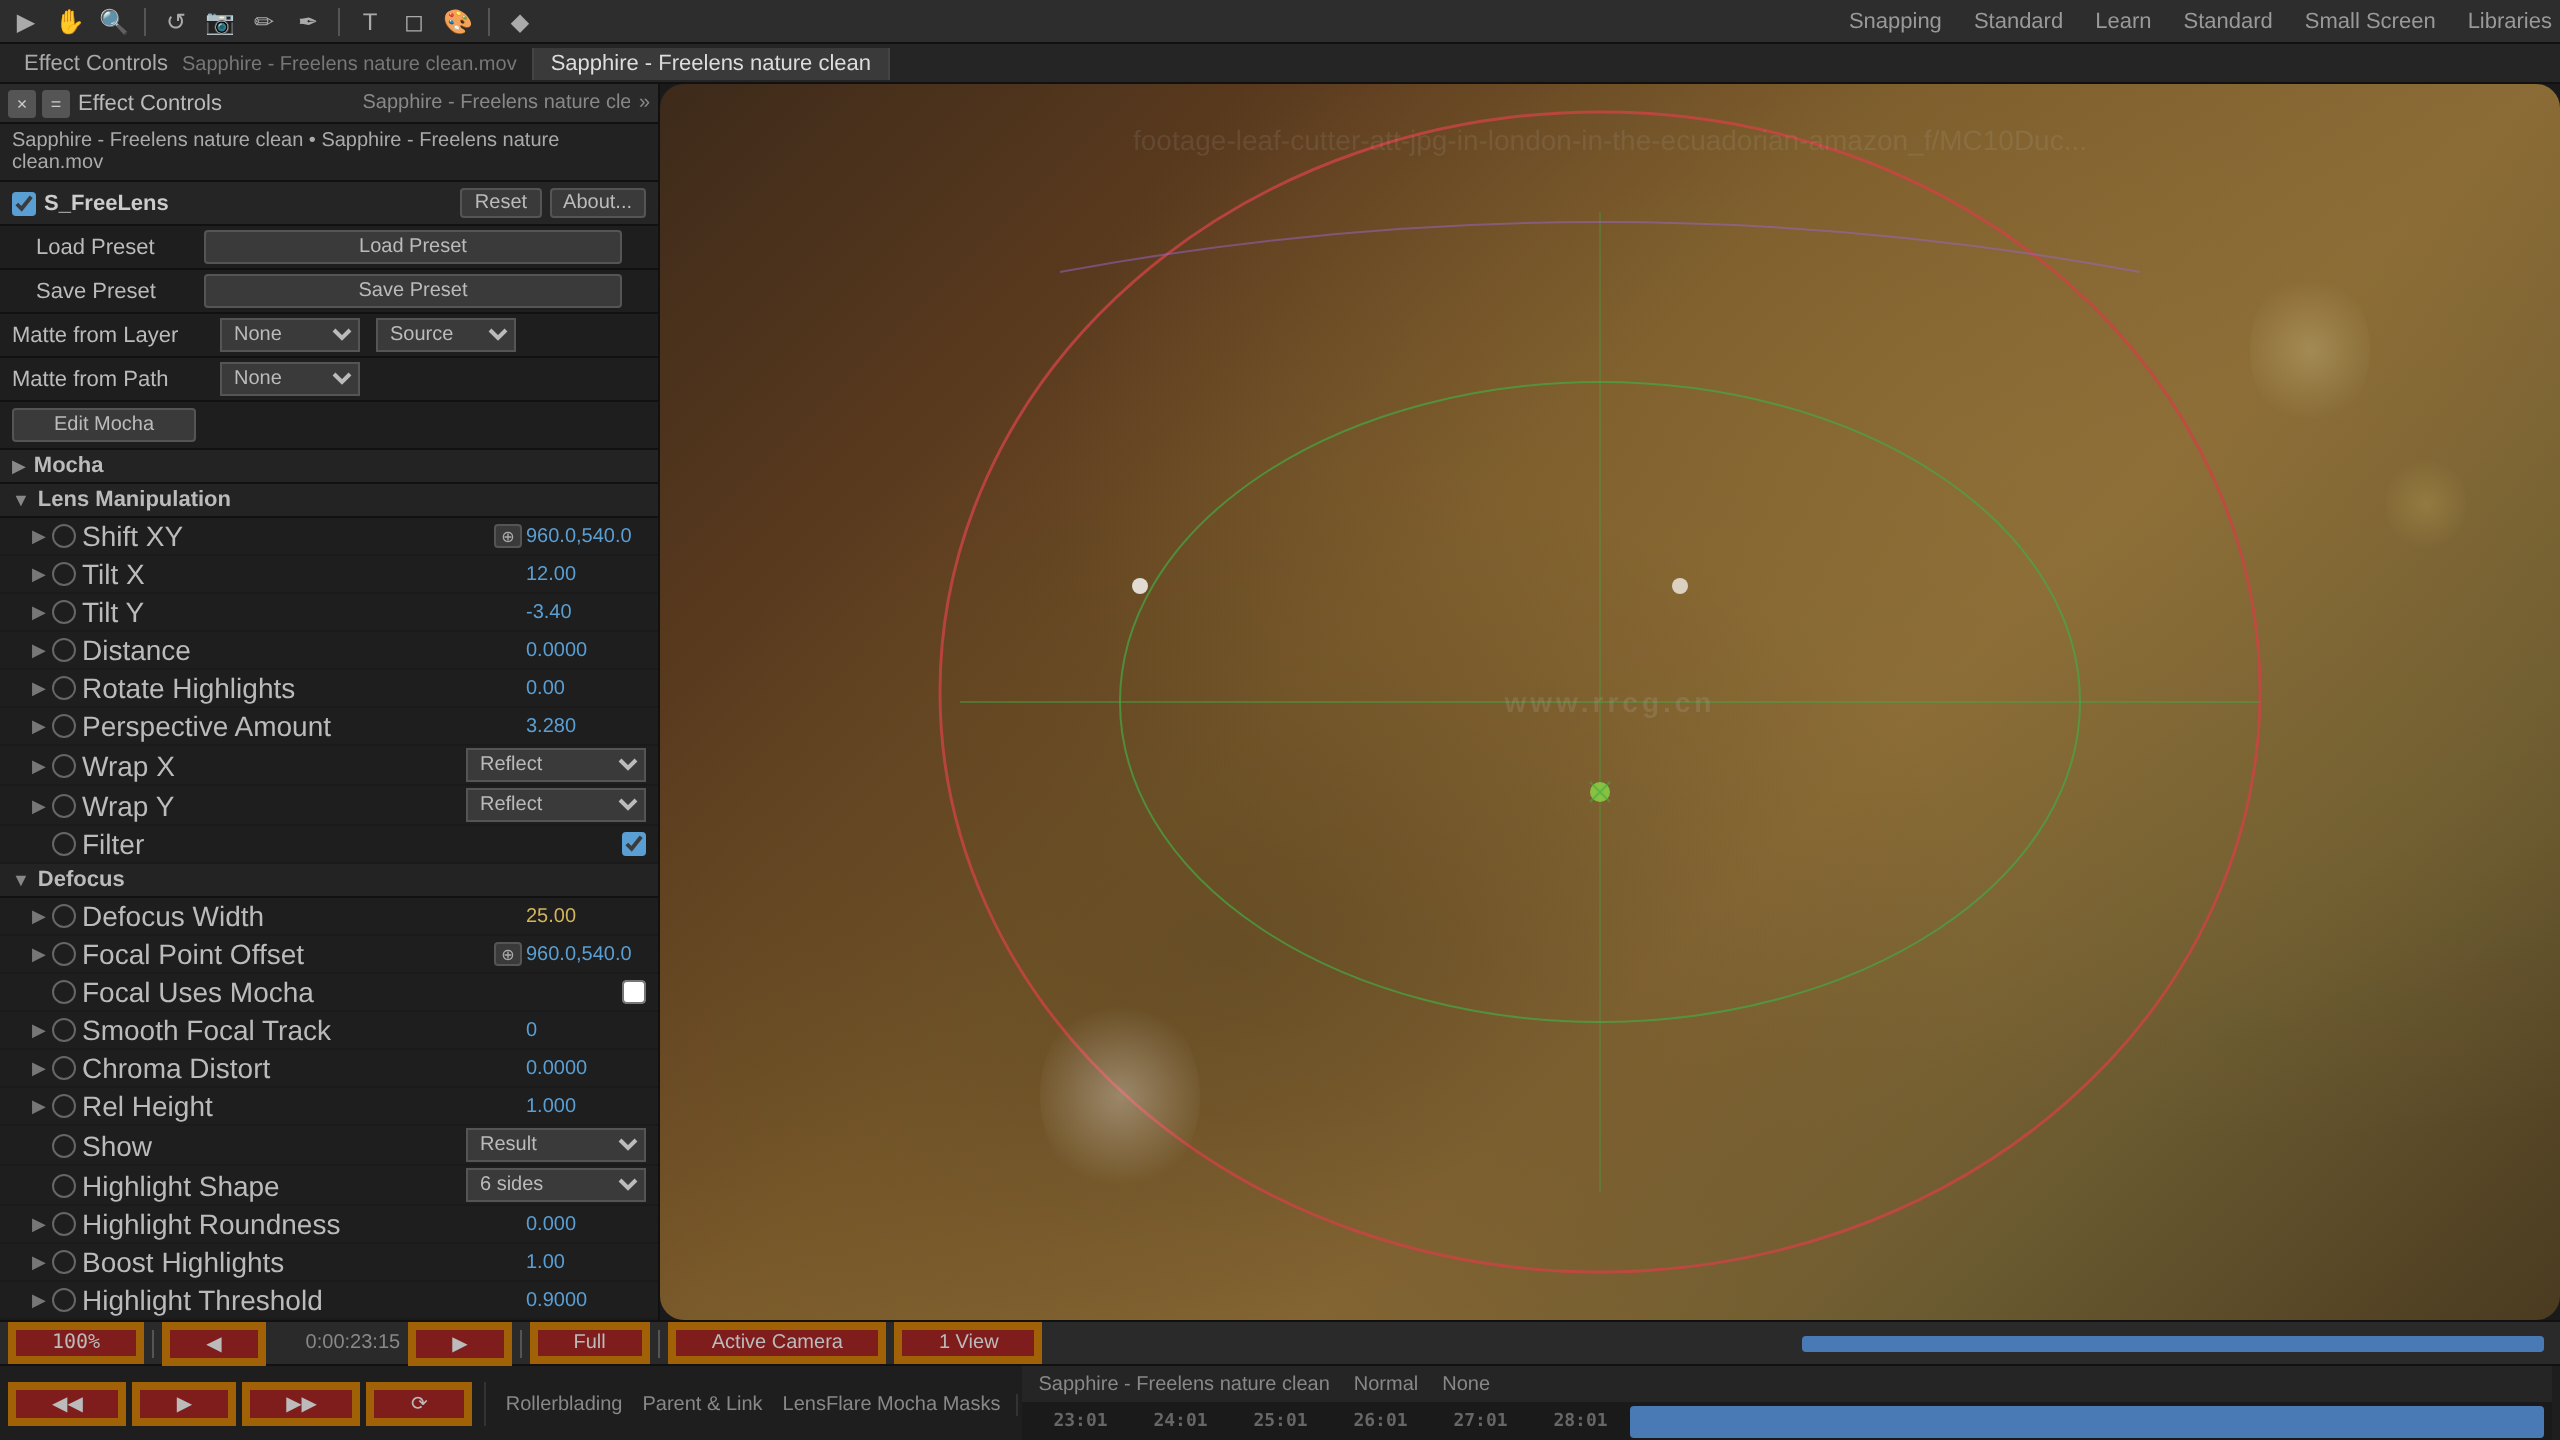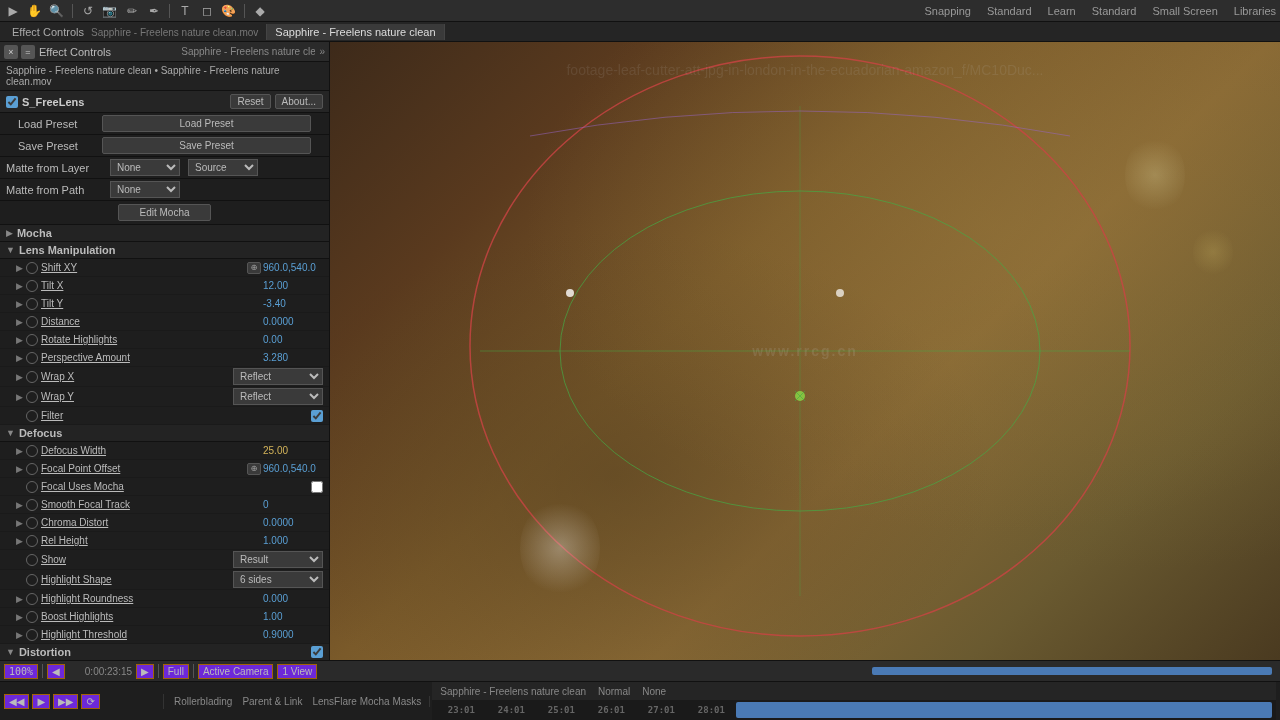--- a/index.html
+++ b/index.html
@@ -188,21 +188,20 @@
       font-size: 10px;
       padding: 1px 2px;
       cursor: pointer;
       width: 70px;
     }
 
     
     .mocha-row {
       display: flex;
       align-items: center;
-      justify-content: center;
       padding: 3px 6px;
       border-bottom: 1px solid #111;
     }
     .mocha-btn {
       background: #3a3a3a;
       border: 1px solid #555;
       color: #bbb;
       font-size: 10px;
       padding: 2px 20px;
       cursor: pointer;
@@ -232,26 +231,25 @@
     }
     .param-expand { width: 10px; color: #777; font-size: 9px; cursor: pointer; }
     .param-icon {
       width: 12px; height: 12px;
       border: 1px solid #666;
       border-radius: 50%;
       margin-right: 3px;
       flex-shrink: 0;
     }
     .param-name {
-      font-size: 10px;
+      font-size: 14px;
       color: #bbb;
       flex: 1;
       white-space: nowrap;
       overflow: hidden;
-      text-decoration: underline;
     }
     .param-value {
       font-size: 10px;
       color: #5a9fd4;
       min-width: 60px;
       text-align: left;
       cursor: pointer;
     }
     .param-value.yellow { color: #d4b45a; }
     .param-select {
@@ -292,20 +290,21 @@
         linear-gradient(135deg,
           #3d2a1a 0%,
           #5a3a1e 20%,
           #7a5a2a 40%,
           #8a6a35 60%,
           #6a5a30 80%,
           #4a3a20 100%
         );
       position: relative;
       overflow: hidden;
+      border-radius: 12px;
     }
 
     
     .scene-overlay {
       position: absolute;
       inset: 0;
       background:
         radial-gradient(ellipse at 70% 30%, rgba(150,120,60,0.4) 0%, transparent 50%),
         radial-gradient(ellipse at 30% 70%, rgba(80,60,30,0.5) 0%, transparent 40%),
         radial-gradient(ellipse at 85% 60%, rgba(120,100,50,0.3) 0%, transparent 30%);
@@ -336,25 +335,25 @@
       padding: 0 4px;
       gap: 4px;
     }
     .timecode {
       font-size: 10px;
       color: #888;
       font-family: Liberation Sans, sans-serif;
       margin-left: 16px;
     }
     .tl-btn {
-      background: #6d28d9;
-      border: 1px solid #a16207;
+      background: #7f1d1d;
+      border: 4px solid #a16207;
       color: #bbb;
       font-size: 10px;
-      padding: 1px 4px;
+      padding: 1px 18px;
       cursor: pointer;
       white-space: nowrap;
     }
 
     
     .watermark {
       position: absolute;
       inset: 0;
       display: flex;
       align-items: center;

